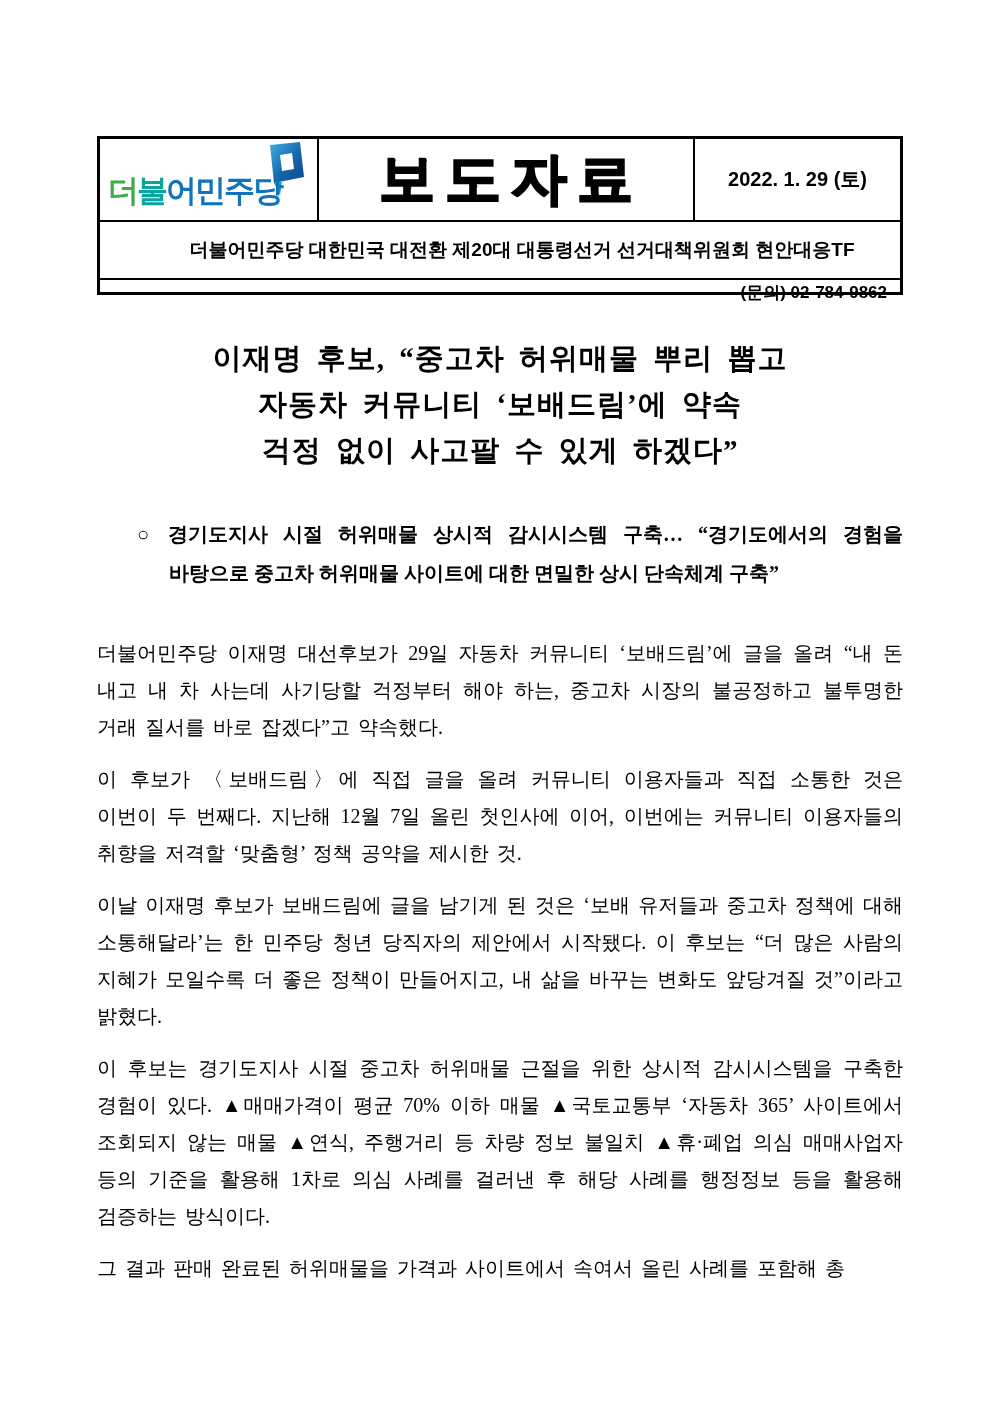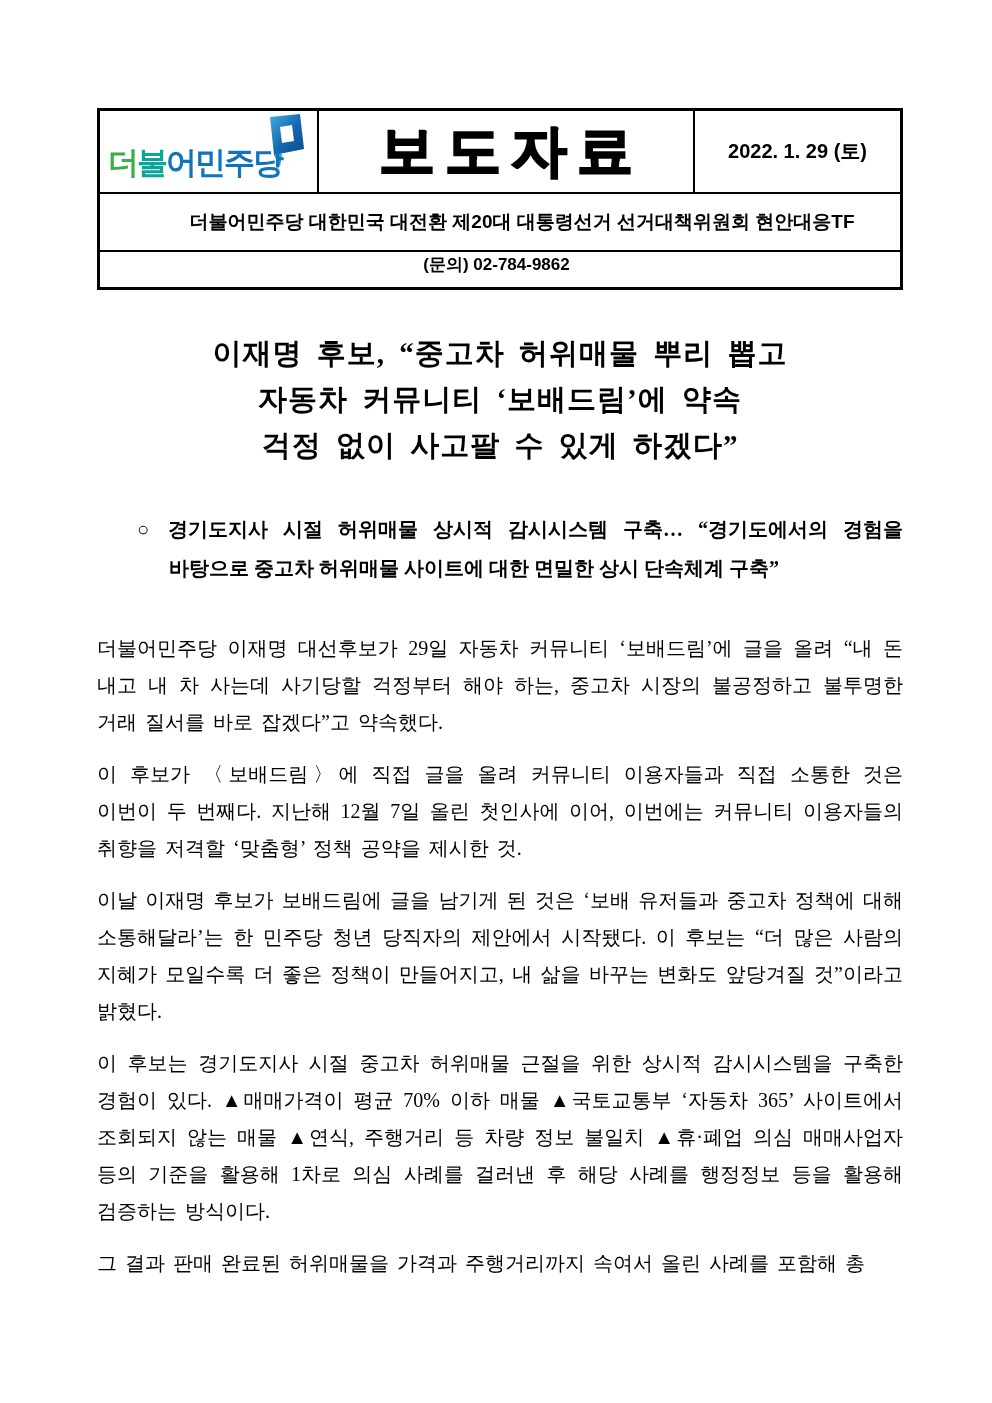--- a/index.html
+++ b/index.html
@@ -10,21 +10,21 @@
     height: 1403px;
     margin: 0 auto;
     background: #ffffff;
     color: #000000;
     font-family: "Liberation Serif", "DejaVu Serif", serif;
     overflow: hidden;
   }
   .content {
     position: absolute;
     left: 97px;
-    top: 108px;
+    top: 136px;
     width: 806px;
   }
 
   
   .header-table {
     border: 3px solid #000;
     width: 100%;
     font-family: "Liberation Sans", "DejaVu Sans", sans-serif;
   }
   .header-row1 { display: flex; height: 81px; }
@@ -76,24 +76,24 @@
     display: flex;
     align-items: center;
     justify-content: center;
     font-size: 19px;
     font-weight: 700;
     white-space: nowrap;
     padding-left: 44px;
   }
   .header-row3 {
     border-top: 2px solid #000;
-    height: 37px;
+    height: 14px;
     line-height: 26px;
-    text-align: center;
-    padding-right: 7px;
+    text-align: right;
+    padding-right: 13px;
     font-size: 17px;
     font-weight: 600;
   }
 
   
   .main-title {
     margin-top: 40px;
     text-align: center;
     font-size: 29px;
     font-weight: 700;
@@ -171,16 +171,16 @@
       <div>자동차 커뮤니티 ‘보배드림’에 약속</div>
       <div>걱정 없이 사고팔 수 있게 하겠다”</div>
     </div>
 
     <p class="highlight"><span class="hl-marker">○</span><span>경기도지사 시절 허위매물 상시적 감시시스템 구축… “경기도에서의 경험을 바탕으로 중고차 허위매물 사이트에 대한 면밀한 상시 단속체계 구축”</span></p>
 
     <p class="body-paragraph">더불어민주당 이재명 대선후보가 29일 자동차 커뮤니티 ‘보배드림’에 글을 올려 “내 돈 내고 내 차 사는데 사기당할 걱정부터 해야 하는, 중고차 시장의 불공정하고 불투명한 거래 질서를 바로 잡겠다”고 약속했다.</p>
     <p class="body-paragraph">이 후보가 〈보배드림〉에 직접 글을 올려 커뮤니티 이용자들과 직접 소통한 것은 이번이 두 번째다. 지난해 12월 7일 올린 첫인사에 이어, 이번에는 커뮤니티 이용자들의 취향을 저격할 ‘맞춤형’ 정책 공약을 제시한 것.</p>
     <p class="body-paragraph">이날 이재명 후보가 보배드림에 글을 남기게 된 것은 ‘보배 유저들과 중고차 정책에 대해 소통해달라’는 한 민주당 청년 당직자의 제안에서 시작됐다. 이 후보는 “더 많은 사람의 지혜가 모일수록 더 좋은 정책이 만들어지고, 내 삶을 바꾸는 변화도 앞당겨질 것”이라고 밝혔다.</p>
     <p class="body-paragraph">이 후보는 경기도지사 시절 중고차 허위매물 근절을 위한 상시적 감시시스템을 구축한 경험이 있다. ▲매매가격이 평균 70% 이하 매물 ▲국토교통부 ‘자동차 365’ 사이트에서 조회되지 않는 매물 ▲연식, 주행거리 등 차량 정보 불일치 ▲휴·폐업 의심 매매사업자 등의 기준을 활용해 1차로 의심 사례를 걸러낸 후 해당 사례를 행정정보 등을 활용해 검증하는 방식이다.</p>
-    <p class="body-paragraph">그 결과 판매 완료된 허위매물을 가격과 주행거리까지 속여서 올린 사례를 포함해 총</p>
+    <p class="body-paragraph">그 결과 판매 완료된 허위매물을 가격과 사이트에서 속여서 올린 사례를 포함해 총</p>
 
   </div>
 </div>
 
 </body></html>

